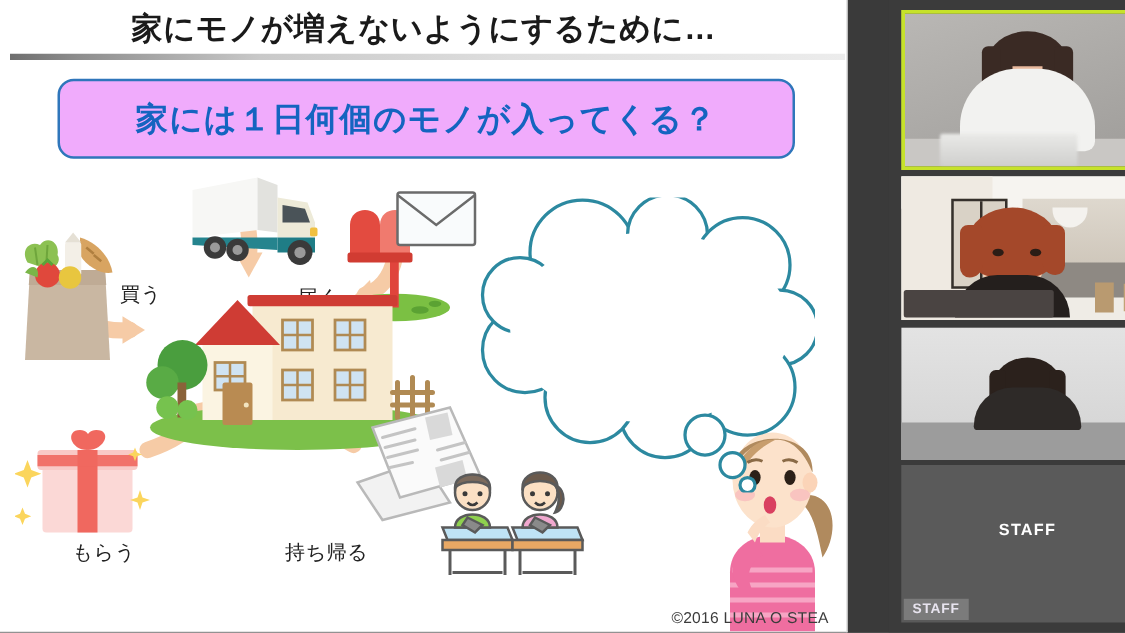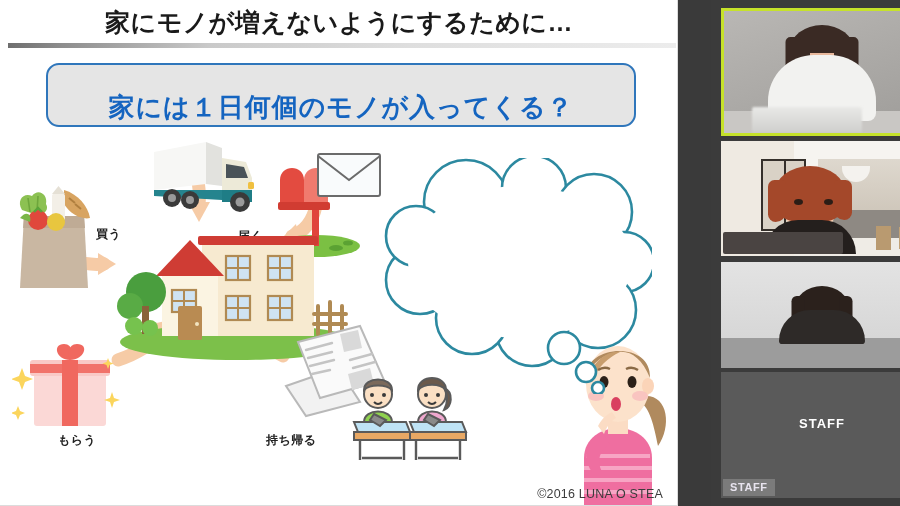--- a/index.html
+++ b/index.html
@@ -22,32 +22,32 @@
     display: flex; align-items: center; justify-content: center;
     font-size: 25px; font-weight: bold; color: #1a1a1a; letter-spacing: .5px;
     white-space: nowrap;
   }
   #title-rule {
     position: absolute; left: 8px; top: 43px; width: 668px; height: 5px;
     background: linear-gradient(to right, #6e6e6e 0%, #8d8d8d 8%, #c9c9c9 30%, #dedede 60%, #ececec 100%);
   }
   #question-box {
     position: absolute; left: 46px; top: 63px; width: 590px; height: 64px;
-    border: 2.5px solid #2f76bb; border-radius: 13px; background: #e5e5e5;
-    display: flex; align-items: flex-end; justify-content: center;
+    border: 2.5px solid #2f76bb; border-radius: 13px; background: #f0abfc;
+    display: flex; align-items: center; justify-content: center;
   }
   #question-text {
     font-size: 26px; font-weight: bold; color: #1464c0; letter-spacing: 1px;
     white-space: nowrap;
   }
 
   
   #diagram { position: absolute; left: 0; top: 132px; width: 678px; height: 374px; }
   .lbl {
-    position: absolute; font-size: 12px; font-weight: bold; color: #222;
+    position: absolute; font-size: 16px; font-weight: normal; color: #222;
     white-space: nowrap; letter-spacing: .5px;
   }
 
   
   .art { position: absolute; }
 
   
   #bubble-text {
     position: absolute; left: 400px; top: 78px; width: 230px;
     text-align: center; font-size: 13.5px; font-weight: bold; color: #1a1a1a;
@@ -301,21 +301,21 @@
       <svg class="art" style="left:282px;top:192px;width:106px;height:94px;" viewBox="0 0 106 94">
         <path d="M4,62 L56,44 L78,78 L24,92 Z" fill="#f2f2f2" stroke="#b9b9b9" stroke-width="2"></path>
         <path d="M16,18 L78,2 L102,56 L38,74 Z" fill="#fafafa" stroke="#b9b9b9" stroke-width="2"></path>
         <path d="M58,10 L76,6 L80,24 L62,28 Z" fill="#d9d9d9"></path>
         <g stroke="#c4c4c4" stroke-width="2.4" stroke-linecap="round">
           <path d="M24,26 l26,-7 M26,34 l24,-6 M28,42 l24,-6 M30,50 l18,-4"></path>
           <path d="M68,36 l22,-6 M71,44 l22,-6"></path>
         </g>
         <path d="M66,50 L88,44 L92,60 L70,66 Z" fill="#d9d9d9"></path>
       </svg>
-      <div class="lbl" style="left:228px;top:300px;margin-left:38px;">持ち帰る</div>
+      <div class="lbl" style="left:228px;top:300px;">持ち帰る</div>
 
       <svg class="art" style="left:352px;top:238px;width:120px;height:96px;" viewBox="0 0 120 96">
 
         <g>
           <path d="M2,52 L54,52 L58,62 L6,62 Z" fill="#bfe3f5" stroke="#5a5a5a" stroke-width="2"></path>
           <path d="M2,62 L58,62 L58,70 L2,70 Z" fill="#e8a864" stroke="#5a5a5a" stroke-width="2"></path>
           <path d="M8,70 v20 M52,70 v20 M10,88 h40" stroke="#5a5a5a" stroke-width="2.4" fill="none"></path>
         </g>
         <g>
           <path d="M58,52 L110,52 L114,62 L62,62 Z" fill="#bfe3f5" stroke="#5a5a5a" stroke-width="2"></path>

